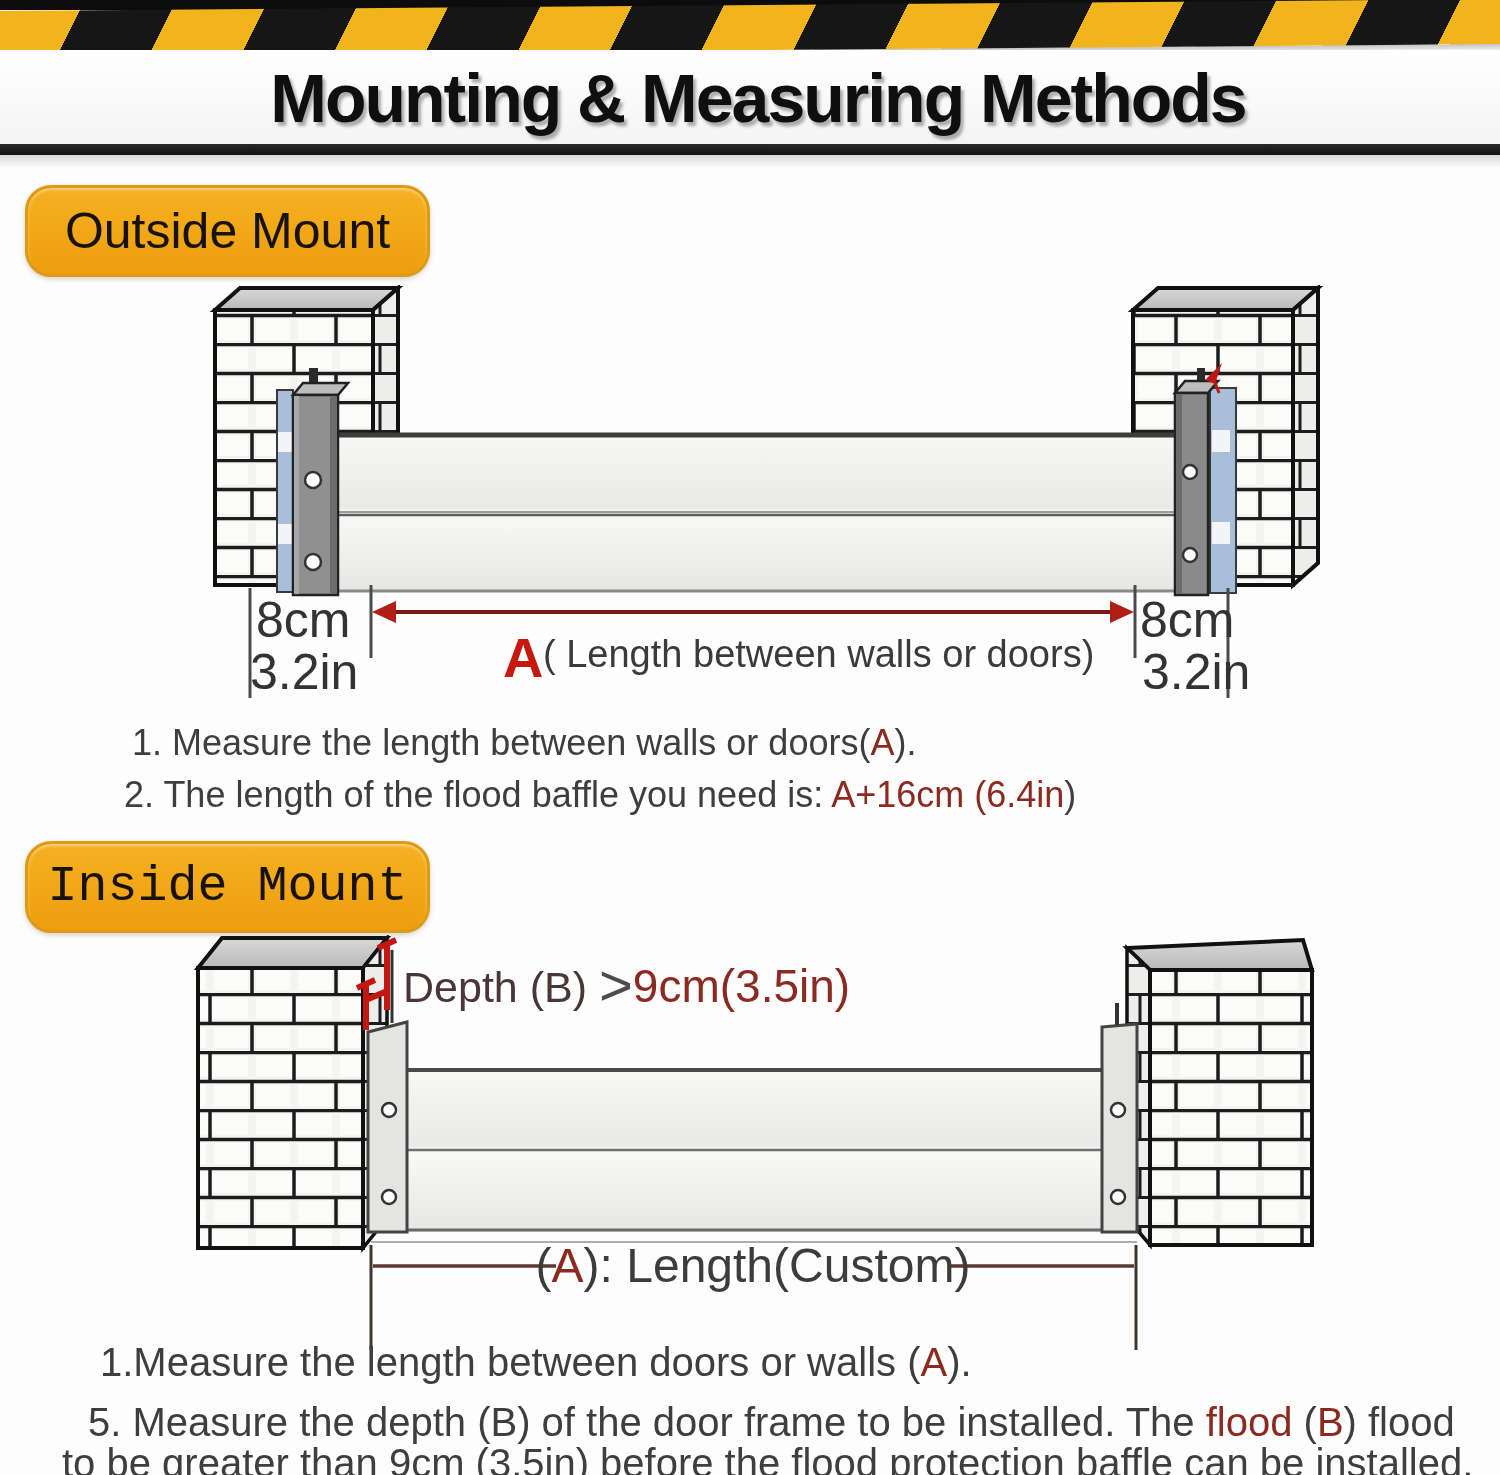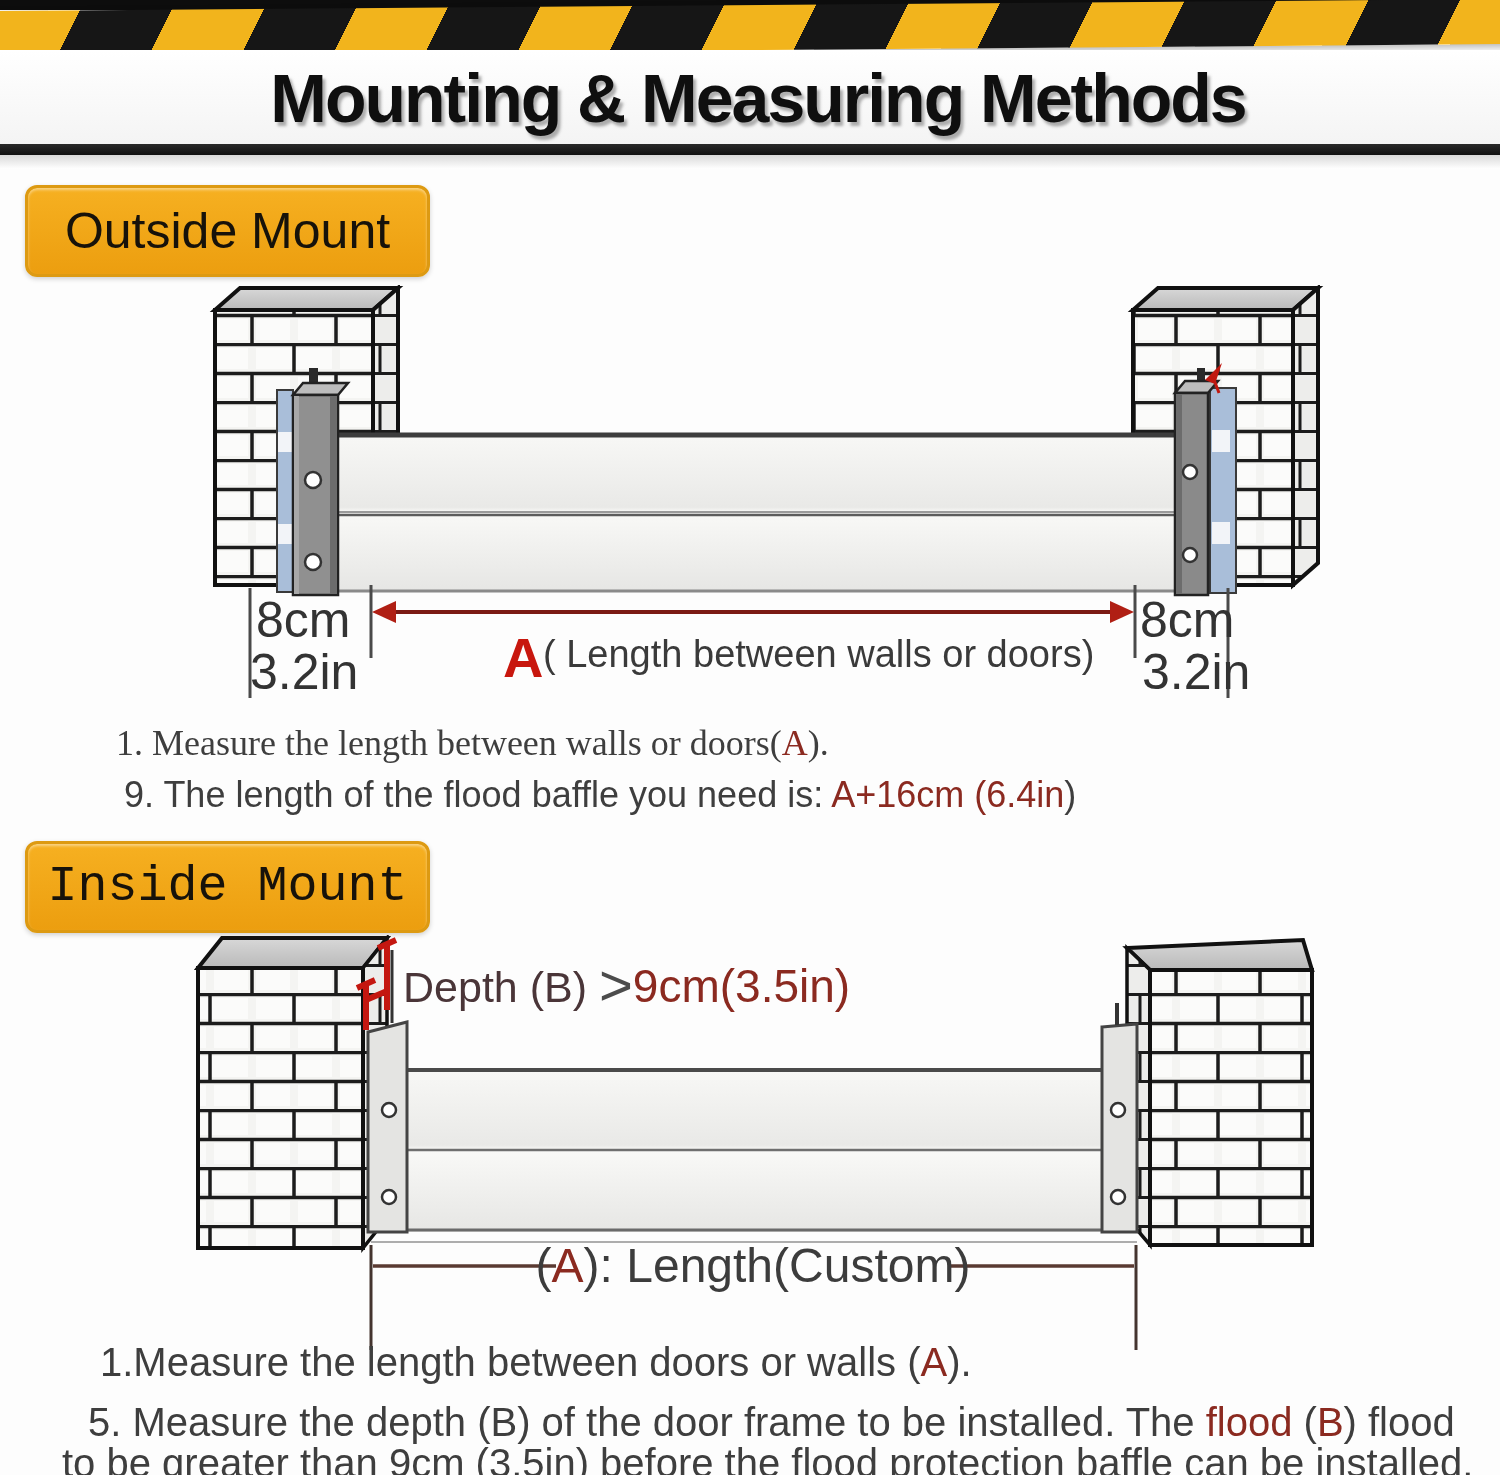--- a/index.html
+++ b/index.html
@@ -22,35 +22,35 @@
     color:#0f0f0f;text-shadow:3px 4px 3px rgba(110,110,110,.55);padding-left:16px;
   }
   .divider{position:absolute;top:144px;left:0;right:0;height:11px;
     background:linear-gradient(#2a2a2a,#111);}
   .divider-glow{position:absolute;top:155px;left:0;right:0;height:14px;
     background:linear-gradient(#d9d9d9,#ffffff);}
   
   .badge{
     position:absolute;left:25px;width:399px;height:86px;
     background:linear-gradient(#f6b021,#ec9e0f);
-    border:3px solid #dd9a12;border-radius:12px;
+    border:3px solid #dd9a12;border-radius:26px;
     box-shadow:inset 0 2px 3px rgba(255,255,255,.45), 0 2px 5px rgba(0,0,0,.18);
     text-align:center;line-height:86px;font-size:50px;color:#17120a;
   }
   .badge-outside{top:185px;}
   .badge-inside{top:841px;font-family:Liberation Mono, monospace;}
   
   .svg-outside{position:absolute;top:285px;left:0;}
   .svg-inside{position:absolute;top:935px;left:0;}
   
   .step{position:absolute;white-space:nowrap;color:#3e3e3e;}
   .step-out{font-size:36px;}
   .step-in{font-size:40px;}
   .acc-maroon{color:#8b2a20;}
-  .s1o{left:116px;top:722px;font-family:Liberation Serif, serif;}
+  .s1o{left:132px;top:722px;}
   .s2o{left:124px;top:774px;}
   .s1i{left:100px;top:1340px;}
   .s2i{left:88px;top:1400px;}
   .s3i{left:62px;top:1441px;}
   svg text{font-family:"Liberation Sans",sans-serif;}
 </style>
 </head>
 <body>
 
 <div class="stage">
@@ -155,21 +155,21 @@
       <text x="256" y="352" font-size="50" fill="#333">8cm</text>
       <text x="250" y="404" font-size="50" fill="#333">3.2in</text>
       <text x="1140" y="352" font-size="50" fill="#333">8cm</text>
       <text x="1142" y="404" font-size="50" fill="#333">3.2in</text>
       <text x="503" y="392" font-size="56" font-weight="bold" fill="#c8170e">A</text>
       <text x="543" y="382" font-size="38" fill="#3a3a3a">( Length between walls or doors)</text>
     </g>
   </svg>
 
   <div class="step step-out s1o"><span>1. Measure the length between walls or doors(</span><span class="acc-maroon">A</span><span>).</span></div>
-  <div class="step step-out s2o"><span>9. The length of the flood baffle you need is: </span><span class="acc-maroon">A+16cm (6.4in</span><span>)</span></div>
+  <div class="step step-out s2o"><span>2. The length of the flood baffle you need is: </span><span class="acc-maroon">A+16cm (6.4in</span><span>)</span></div>
 
   <svg class="svg-inside" width="1500" height="425" viewBox="0 0 1500 425">
 
     <g>
       <polygon points="198,33 363,33 387,3 222,3" fill="url(#topface)" stroke="#111" stroke-width="4"></polygon>
       <polygon points="363,33 387,3 387,283 363,313" fill="url(#bks)" stroke="#111" stroke-width="3.5"></polygon>
       <rect x="198" y="33" width="165" height="280" fill="url(#bk)" stroke="#111" stroke-width="4"></rect>
     </g>
 
     <g>

